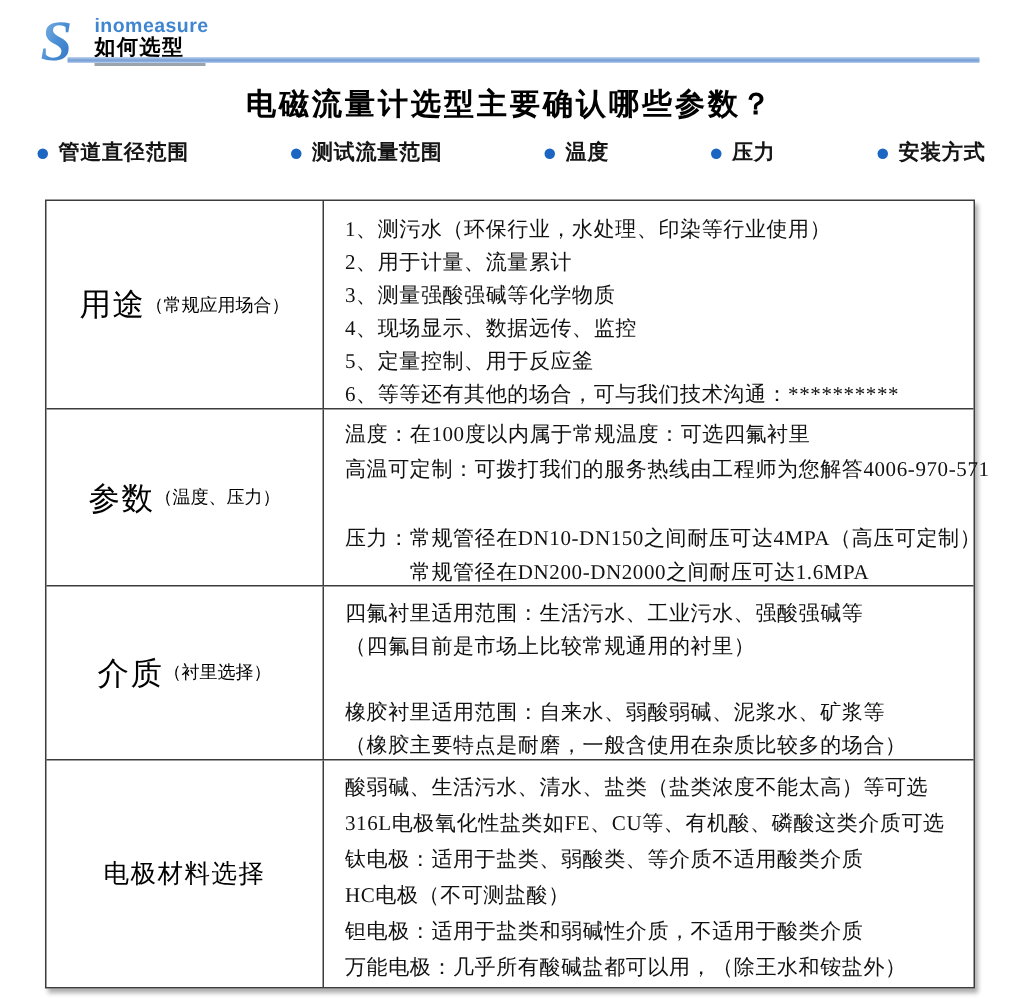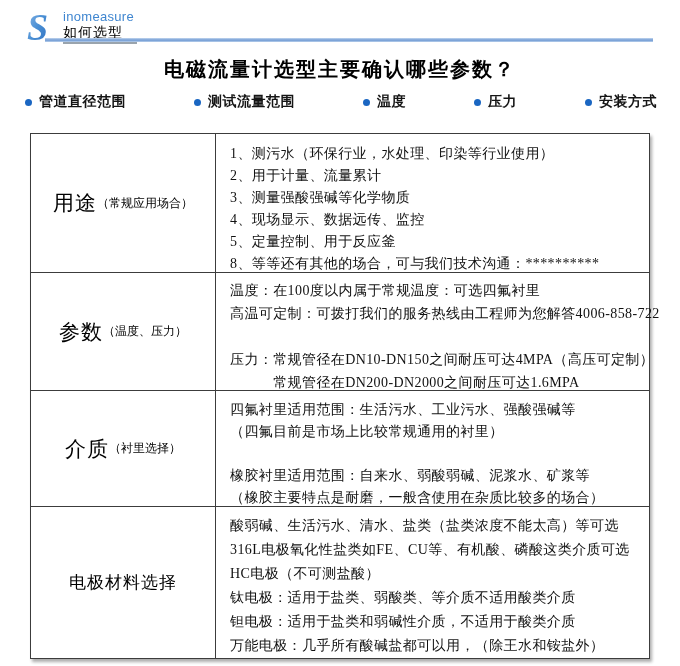--- a/index.html
+++ b/index.html
@@ -4,21 +4,21 @@
 <style>
   html,body{margin:0;padding:0;}
   body{
     width:680px;height:666px;position:relative;background:#ffffff;
     font-family:"Liberation Serif","DejaVu Serif",serif;color:#111;
     overflow:hidden;
   }
   
   .logo{position:absolute;left:26px;top:7px;width:260px;height:38px;}
   .logo-s{position:absolute;left:0;top:2px;}
-  .logo-texts{position:absolute;left:37px;top:3px;}
+  .logo-texts{position:absolute;left:37px;top:3px;font-weight:bold;}
   .logo-brand{
     font-family:"Liberation Sans",sans-serif;
     font-size:13px;color:#3f86d0;letter-spacing:.3px;display:block;line-height:13px;
   }
   .logo-tagline{
     font-size:14px;color:#000000;display:inline-block;line-height:18px;
     padding-right:14px;border-bottom:2px solid #9aa4ad;letter-spacing:1px;
   }
   
   .top-rule{
@@ -122,32 +122,32 @@
     <div class="t-head">
       <span class="h-main">用途</span>
         <span class="h-note">（常规应用场合）</span>
     </div>
     <div class="t-cell">
         <div class="cell-line">1、测污水（环保行业，水处理、印染等行业使用）</div>
         <div class="cell-line">2、用于计量、流量累计</div>
         <div class="cell-line">3、测量强酸强碱等化学物质</div>
         <div class="cell-line">4、现场显示、数据远传、监控</div>
         <div class="cell-line">5、定量控制、用于反应釜</div>
-        <div class="cell-line">8、等等还有其他的场合，可与我们技术沟通：**********</div>
+        <div class="cell-line">6、等等还有其他的场合，可与我们技术沟通：**********</div>
       </div>
   </div>
 
   <div class="t-row row-2">
     <div class="t-head">
       <span class="h-main">参数</span>
         <span class="h-note">（温度、压力）</span>
     </div>
     <div class="t-cell">
         <div class="cell-line">温度：在100度以内属于常规温度：可选四氟衬里</div>
-        <div class="cell-line">高温可定制：可拨打我们的服务热线由工程师为您解答4006-858-722</div>
+        <div class="cell-line">高温可定制：可拨打我们的服务热线由工程师为您解答4006-970-571</div>
         <div class="cell-line">&nbsp;</div>
         <div class="cell-line">压力：常规管径在DN10-DN150之间耐压可达4MPA（高压可定制）</div>
         <div class="cell-line">　　　常规管径在DN200-DN2000之间耐压可达1.6MPA</div>
       </div>
   </div>
 
   <div class="t-row row-3">
     <div class="t-head">
       <span class="h-main">介质</span>
         <span class="h-note">（衬里选择）</span>
@@ -162,20 +162,20 @@
   </div>
 
   <div class="t-row row-4">
     <div class="t-head">
       <span class="h-main">电极材料选择</span>
         <span class="h-note"></span>
     </div>
     <div class="t-cell">
         <div class="cell-line">酸弱碱、生活污水、清水、盐类（盐类浓度不能太高）等可选</div>
         <div class="cell-line">316L电极氧化性盐类如FE、CU等、有机酸、磷酸这类介质可选</div>
+        <div class="cell-line">钛电极：适用于盐类、弱酸类、等介质不适用酸类介质</div>
         <div class="cell-line">HC电极（不可测盐酸）</div>
-        <div class="cell-line">钛电极：适用于盐类、弱酸类、等介质不适用酸类介质</div>
         <div class="cell-line">钽电极：适用于盐类和弱碱性介质，不适用于酸类介质</div>
         <div class="cell-line">万能电极：几乎所有酸碱盐都可以用，（除王水和铵盐外）</div>
       </div>
   </div>
 
 </div>
 
 </body></html>

